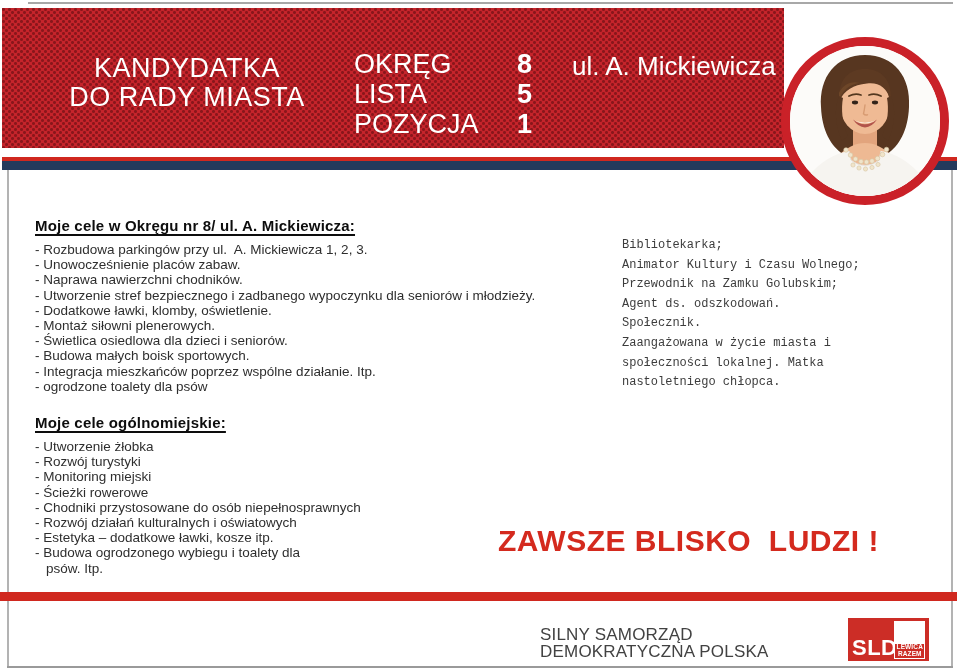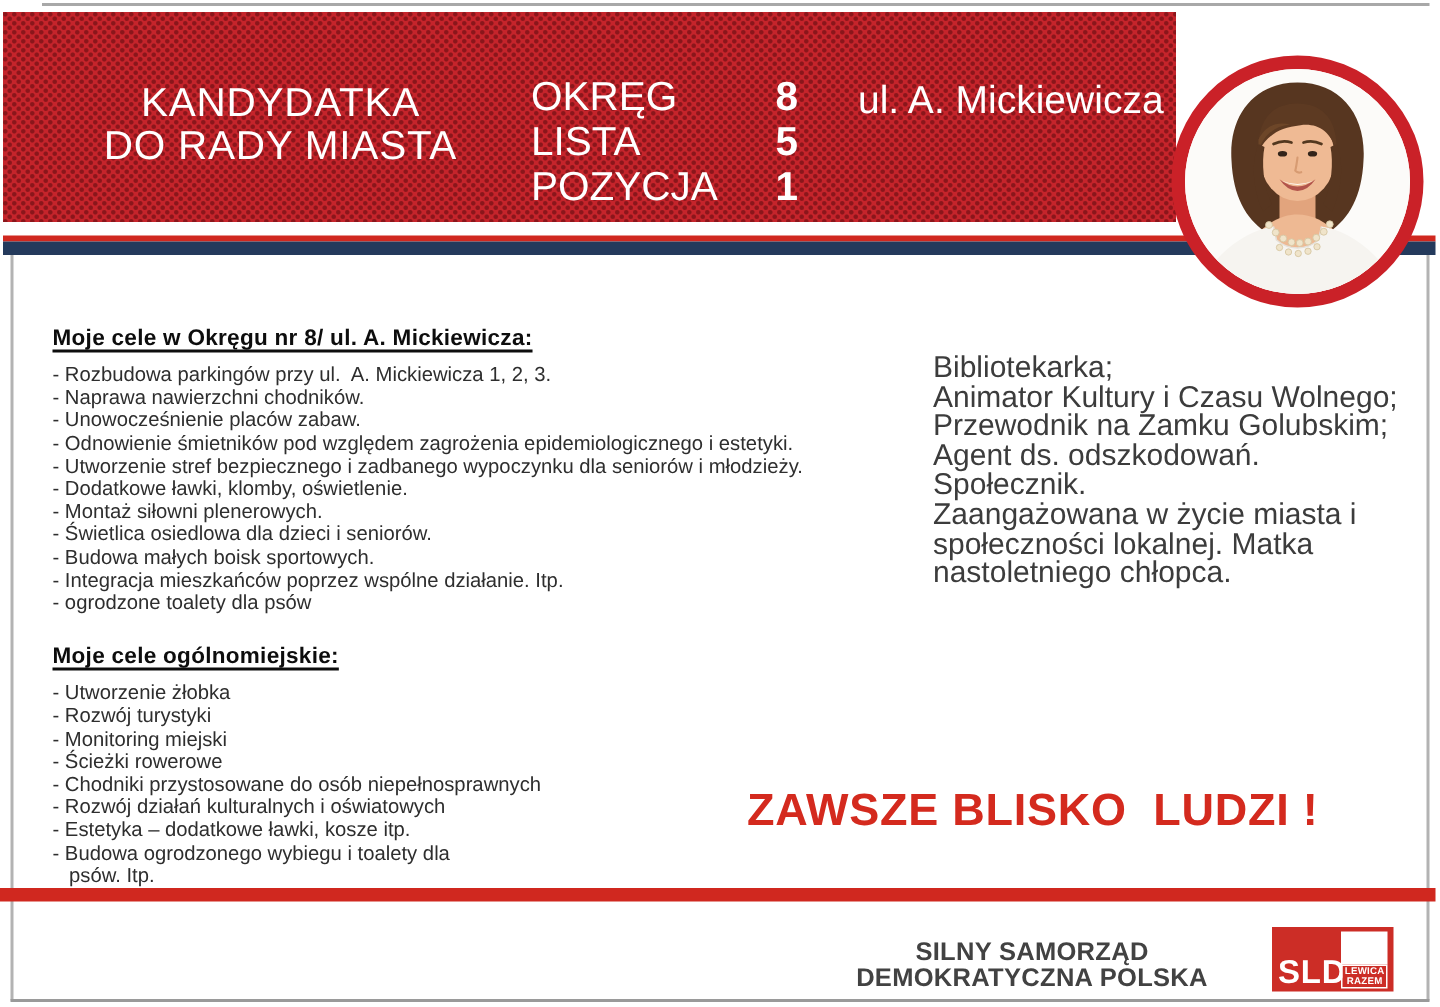--- a/index.html
+++ b/index.html
@@ -52,35 +52,35 @@
     margin-bottom:7px;
     margin-top:20px;
   }
   .goals-block2{margin-top:14px;}
   .goal-line{font-size:13.5px;line-height:15.2px;white-space:pre-wrap;}
   .goal-line.cont{padding-left:11px;}
 
   
   .right-col{position:absolute;left:622px;top:222px;width:330px;}
   .candidate-name{font-size:40px;line-height:44px;font-weight:bold;color:#1b1b1b;letter-spacing:.5px;}
-  .bio{margin-top:14px;font-size:20px;color:#3c3c3c;}
+  .bio{margin-top:14px;font-size:12px;color:#3c3c3c;font-family:Liberation Mono, monospace;}
   .bio-line{line-height:19.6px;white-space:pre-wrap;}
 
   
   .slogan{
     position:absolute;left:498px;top:524px;
     font-size:30px;font-weight:bold;letter-spacing:.5px;white-space:pre;
     color:var(--slogan-red,#d42a1e);
   }
 
   
   .footer-stripe{position:absolute;left:0;top:592px;width:957px;height:9px;background:var(--accent-red,#d0281f);}
   .motto{
-    position:absolute;left:540px;top:627px;width:296px;text-align:center;
-    font-size:17px;line-height:16.5px;color:#424242;letter-spacing:.2px;font-weight:bold;
+    position:absolute;left:540px;top:627px;width:296px;text-align:left;
+    font-size:17px;line-height:16.5px;color:#424242;letter-spacing:.2px;
   }
   .logo{position:absolute;left:848px;top:618px;width:81px;height:43px;background:var(--logo-red,#cc2d26);}
   .logo-sld{position:absolute;left:4px;bottom:1px;color:#fff;font-weight:bold;font-size:22px;letter-spacing:.5px;line-height:24px;}
   .logo-square{position:absolute;left:46px;top:3px;width:31px;height:22px;background:#fff;}
   .logo-label{position:absolute;left:47px;top:26px;width:29px;height:14px;background:var(--logo-red,#cc2d26);outline:1px solid #fff;overflow:hidden;}
   .logo-label-inner{
     width:41px;height:20px;transform:scale(.72);transform-origin:top left;
     color:#fff;font-weight:bold;font-size:9px;line-height:9.5px;text-align:center;letter-spacing:.2px;
   }
 </style>
@@ -165,23 +165,22 @@
       <circle cx="88" cy="118.5" r="2.1"></circle>
     </g>
   </svg>
 </div>
 
 <div class="goals">
   <div>
     <div class="goals-heading">Moje cele w Okręgu nr 8/ ul. A. Mickiewicza:</div>
     <div>
         <div class="goal-line">- Rozbudowa parkingów przy ul.  A. Mickiewicza 1, 2, 3.</div>
+        <div class="goal-line">- Unowocześnienie placów zabaw.</div>
         <div class="goal-line">- Naprawa nawierzchni chodników.</div>
-        <div class="goal-line">- Unowocześnienie placów zabaw.</div>
-        <div class="goal-line">- Odnowienie śmietników pod względem zagrożenia epidemiologicznego i estetyki.</div>
         <div class="goal-line">- Utworzenie stref bezpiecznego i zadbanego wypoczynku dla seniorów i młodzieży.</div>
         <div class="goal-line">- Dodatkowe ławki, klomby, oświetlenie.</div>
         <div class="goal-line">- Montaż siłowni plenerowych.</div>
         <div class="goal-line">- Świetlica osiedlowa dla dzieci i seniorów.</div>
         <div class="goal-line">- Budowa małych boisk sportowych.</div>
         <div class="goal-line">- Integracja mieszkańców poprzez wspólne działanie. Itp.</div>
         <div class="goal-line">- ogrodzone toalety dla psów</div>
       </div>
   </div>
   <div class="goals-block2">

